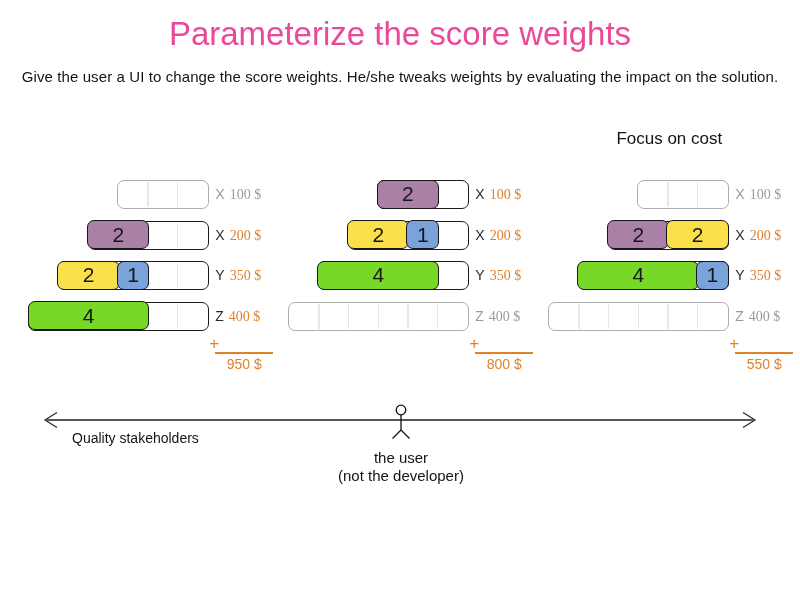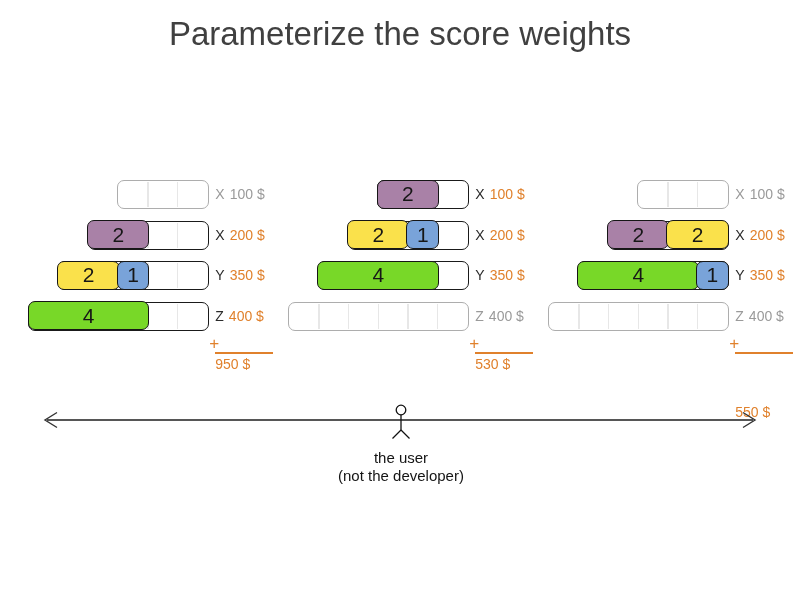--- a/index.html
+++ b/index.html
@@ -1,56 +1,57 @@
 <!DOCTYPE html>
 <html><head>
 <meta charset="utf-8">
 <style>
   html,body{margin:0;padding:0;background:#fff;}
   .stage{position:relative;width:800px;height:600px;background:#ffffff;overflow:hidden;
          font-family:"Liberation Sans",sans-serif;color:#111;}
   .title{position:absolute;top:14px;left:0;width:800px;text-align:center;
-         font-size:33px;line-height:40px;color:#404040;white-space:nowrap;}
+         font-size:33px;line-height:40px;color:#ec4899;white-space:nowrap;}
   .subtitle{position:absolute;top:68px;left:0;width:800px;text-align:center;
          font-size:15px;line-height:18px;color:#141414;letter-spacing:0.1px;white-space:nowrap;}
   .panel{position:absolute;top:0;width:260px;height:600px;}
   .col-header{position:absolute;top:129px;left:0;width:240px;text-align:center;
          font-size:17px;color:#141414;white-space:nowrap;}
   .row{position:absolute;left:0;width:260px;height:29px;}
   .box{position:absolute;right:80px;top:0;height:29px;border:1.5px solid #1a1a1a;
        border-radius:7px;background:#fff;box-sizing:border-box;}
   .box.inactive{border-color:#adadad;}
   .divider{position:absolute;top:1px;bottom:1px;width:1.5px;background:#e7e7e7;z-index:1;}
   .block{position:absolute;top:-1.5px;height:29px;box-sizing:border-box;
          border:1.5px solid #161616;border-radius:7px;z-index:2;
          display:flex;align-items:center;justify-content:center;
          font-size:21px;color:#161616;}
   .rowlabel{position:absolute;left:186px;top:0;height:29px;line-height:29px;
             font-size:14px;color:#2b2b2b;white-space:nowrap;}
-  .rowlabel .price{margin-left:5px;}
+  .rowlabel .price{margin-left:5px;font-family:Liberation Serif, serif;}
   .rowlabel.inactive .constraint,.rowlabel.inactive .price{color:#9a9a9a;}
   .sum-plus{position:absolute;left:180px;top:335px;font-size:17px;line-height:17px;}
   .sum-line{position:absolute;left:186px;top:352px;width:58px;height:2px;}
-  .sum-total{position:absolute;left:186px;top:356px;width:58px;text-align:left;
+  .sum-total{position:absolute;left:186px;top:356px;width:58px;text-align:center;
              font-size:14px;white-space:nowrap;}
   .axis-label{position:absolute;top:430px;font-size:14px;color:#141414;white-space:nowrap;}
   #axis-left{left:72px;}
   #axis-right{left:588px;}
   .user-label{position:absolute;left:301px;width:200px;text-align:center;
               font-size:15px;color:#141414;white-space:nowrap;}
   #user1{top:449px;}
   #user2{top:467px;}
   #axis-svg{position:absolute;left:0;top:0;width:800px;height:600px;pointer-events:none;}
 </style>
 </head>
 <body>
 
 <div class="stage">
 
   <div class="title">Parameterize the score weights</div>
+  <div class="subtitle">Give the user a UI to change the score weights. He/she tweaks weights by evaluating the impact on the solution.</div>
 
   <div id="columns">
       <div class="panel" style="left: 29.3px;">
         <div class="row" style="top: 180px;">
           <div class="box inactive" style="width: 92.01px;">
             <div class="divider" style="left: 28.92px;"></div>
             <div class="divider" style="left: 58.59px;"></div>
           </div>
           <div class="rowlabel inactive"><span class="constraint">X</span><span class="price">100 $</span></div>
         </div>
@@ -123,23 +124,24 @@
             <div class="divider" style="left: 28.92px;"></div>
             <div class="divider" style="left: 58.59px;"></div>
             <div class="divider" style="left: 88.26px;"></div>
             <div class="divider" style="left: 117.93px;"></div>
             <div class="divider" style="left: 147.6px;"></div>
           </div>
           <div class="rowlabel inactive"><span class="constraint">Z</span><span class="price">400 $</span></div>
         </div>
         <div class="sum-plus" style="color: rgb(224, 129, 44);">+</div>
         <div class="sum-line" style="background: rgb(224, 129, 44);"></div>
-        <div class="sum-total" style="color: rgb(224, 129, 44);">530 $</div>
+        <div class="sum-total" style="color: rgb(224, 129, 44);">800 $</div>
       </div>
       <div class="panel" style="left: 549.3px;">
+        <div class="col-header">Focus on cost</div>
         <div class="row" style="top: 180px;">
           <div class="box inactive" style="width: 92.01px;">
             <div class="divider" style="left: 28.92px;"></div>
             <div class="divider" style="left: 58.59px;"></div>
           </div>
           <div class="rowlabel inactive"><span class="constraint">X</span><span class="price">100 $</span></div>
         </div>
         <div class="row" style="top: 220.5px;">
           <div class="box" style="width: 121.68px;">
             <div class="divider" style="left: 28.92px;"></div>
@@ -166,32 +168,33 @@
             <div class="divider" style="left: 28.92px;"></div>
             <div class="divider" style="left: 58.59px;"></div>
             <div class="divider" style="left: 88.26px;"></div>
             <div class="divider" style="left: 117.93px;"></div>
             <div class="divider" style="left: 147.6px;"></div>
           </div>
           <div class="rowlabel inactive"><span class="constraint">Z</span><span class="price">400 $</span></div>
         </div>
         <div class="sum-plus" style="color: rgb(224, 129, 44);">+</div>
         <div class="sum-line" style="background: rgb(224, 129, 44);"></div>
-        <div class="sum-total" style="color: rgb(224, 129, 44); margin-top: 48px;">550 $</div>
+        <div class="sum-total" style="color: rgb(224, 129, 44);">550 $</div>
       </div>
     </div>
 
   <svg id="axis-svg" viewBox="0 0 800 600">
     <line x1="47" y1="420" x2="753" y2="420" stroke="#565656" stroke-width="2"></line>
     <polyline points="57,412.5 45,420 57,427.5" fill="none" stroke="#333" stroke-width="1.4"></polyline>
     <polyline points="743,412.5 755,420 743,427.5" fill="none" stroke="#333" stroke-width="1.4"></polyline>
     <g stroke="#111" stroke-width="1.3" fill="none">
       <circle cx="401" cy="410" r="4.8" fill="#ffffff"></circle>
       <line x1="401" y1="414.8" x2="401" y2="430"></line>
       <line x1="401" y1="430" x2="392.5" y2="438.5"></line>
       <line x1="401" y1="430" x2="409.5" y2="438.5"></line>
     </g>
   </svg>
 
+  <div class="axis-label" id="axis-left">Quality stakeholders</div>
   <div class="user-label" id="user1">the user</div>
   <div class="user-label" id="user2">(not the developer)</div>
 
 </div>
 
 </body></html>

